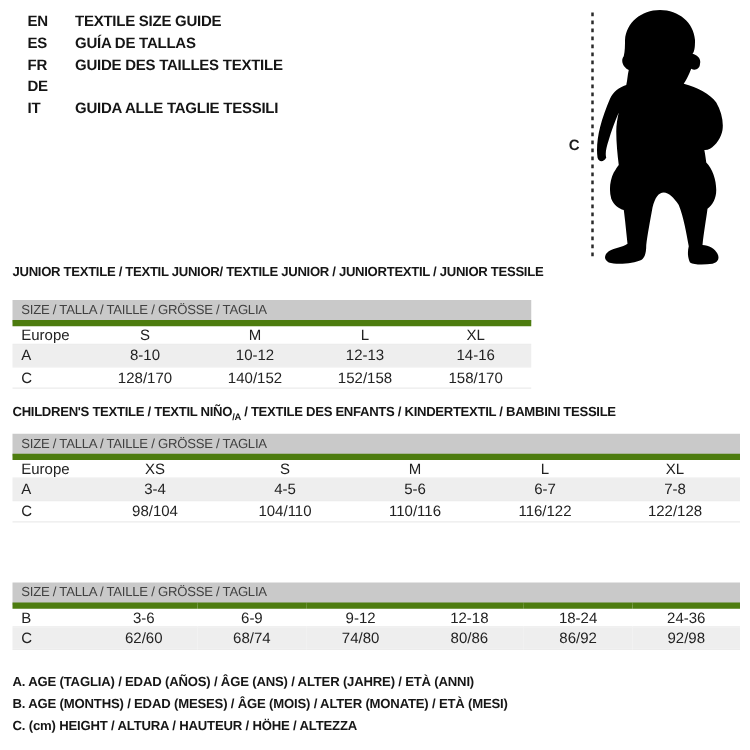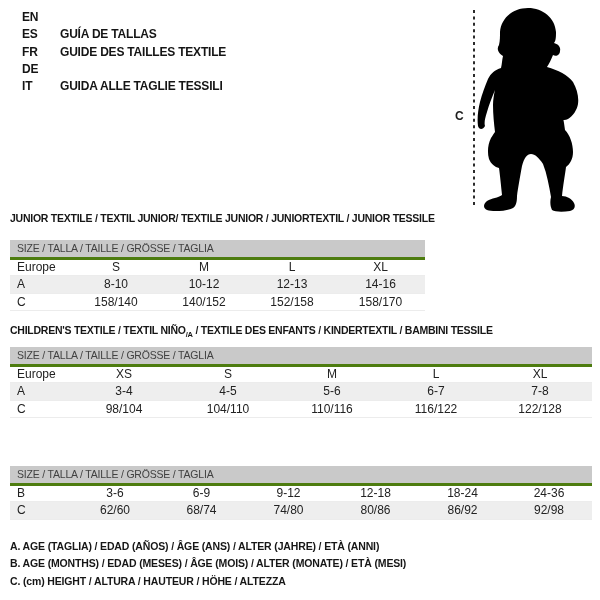--- a/index.html
+++ b/index.html
@@ -21,37 +21,38 @@
   .t-title1 { top:212px; }
   .t-title2 { top:324px; }
   .t-title3 { top:425px; line-height:16.5px; }
 
   
   .tbl { position:absolute; left:10px; border-collapse:collapse; table-layout:fixed; }
   .tbl-1 { top:240px; width:415px; }
   .tbl-2 { top:347px; width:582px; }
   .tbl-3 { top:466px; width:582px; }
   .tbl td { font-size:12px; color:#222222; height:17.5px; text-align:center; padding:0; vertical-align:middle; }
-  .tbl .bar td { background:#c9c9c9; color:#414141; font-size:10.5px; letter-spacing:-0.2px; text-align:left; padding-left:7px; height:18px; border-bottom:3px solid #4d7c0f; }
+  .tbl .bar td { background:#c9c9c9; color:#414141; font-size:10.5px; letter-spacing:-0.2px; text-align:left; padding-left:7px; height:18px; border-bottom:5px solid #4d7c0f; }
   .tbl .lab { text-align:left; padding-left:7px; }
   .tbl tr.stripe td { background:#eeeeee; }
   .tbl tr.data td { border-bottom:1px solid #ececec; }
 
   
   .notes { position:absolute; top:538px; left:10px; }
   .note-line { font-weight:bold; font-size:10.5px; letter-spacing:-0.15px; line-height:17.4px; color:#161616; white-space:nowrap; }
 </style>
 </head>
 <body>
 
 <div class="page">
 
   <div class="legend">
     <div class="legend-row">
       <span class="legend-code">EN</span>
+      <span>TEXTILE SIZE GUIDE</span>
     </div>
     <div class="legend-row">
       <span class="legend-code">ES</span>
       <span>GUÍA DE TALLAS</span>
     </div>
     <div class="legend-row">
       <span class="legend-code">FR</span>
       <span>GUIDE DES TAILLES TEXTILE</span>
     </div>
     <div class="legend-row">
@@ -135,21 +136,21 @@
     </tr>
     <tr class="data stripe">
       <td class="lab">A</td>
       <td>8-10</td>
       <td>10-12</td>
       <td>12-13</td>
       <td>14-16</td>
     </tr>
     <tr class="data">
       <td class="lab">C</td>
-      <td>158/140</td>
+      <td>128/170</td>
       <td>140/152</td>
       <td>152/158</td>
       <td>158/170</td>
     </tr>
   </tbody>
     </table>
 
   <div class="sec-title t-title2"><span>CHILDREN'S TEXTILE / TEXTIL NIÑO</span><sub>/A</sub><span> / TEXTILE DES ENFANTS / KINDERTEXTIL / BAMBINI TESSILE</span></div>
   <table class="tbl tbl-2">
     <colgroup>

